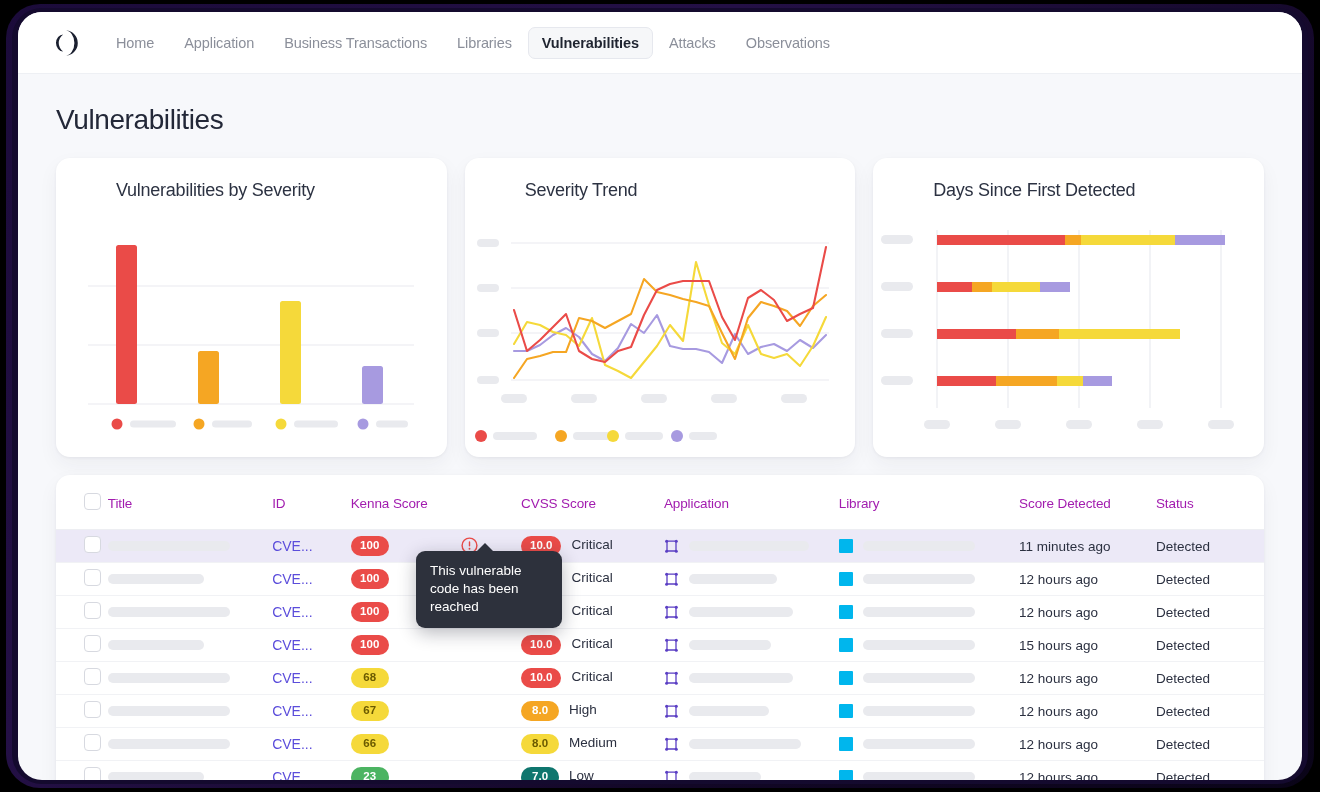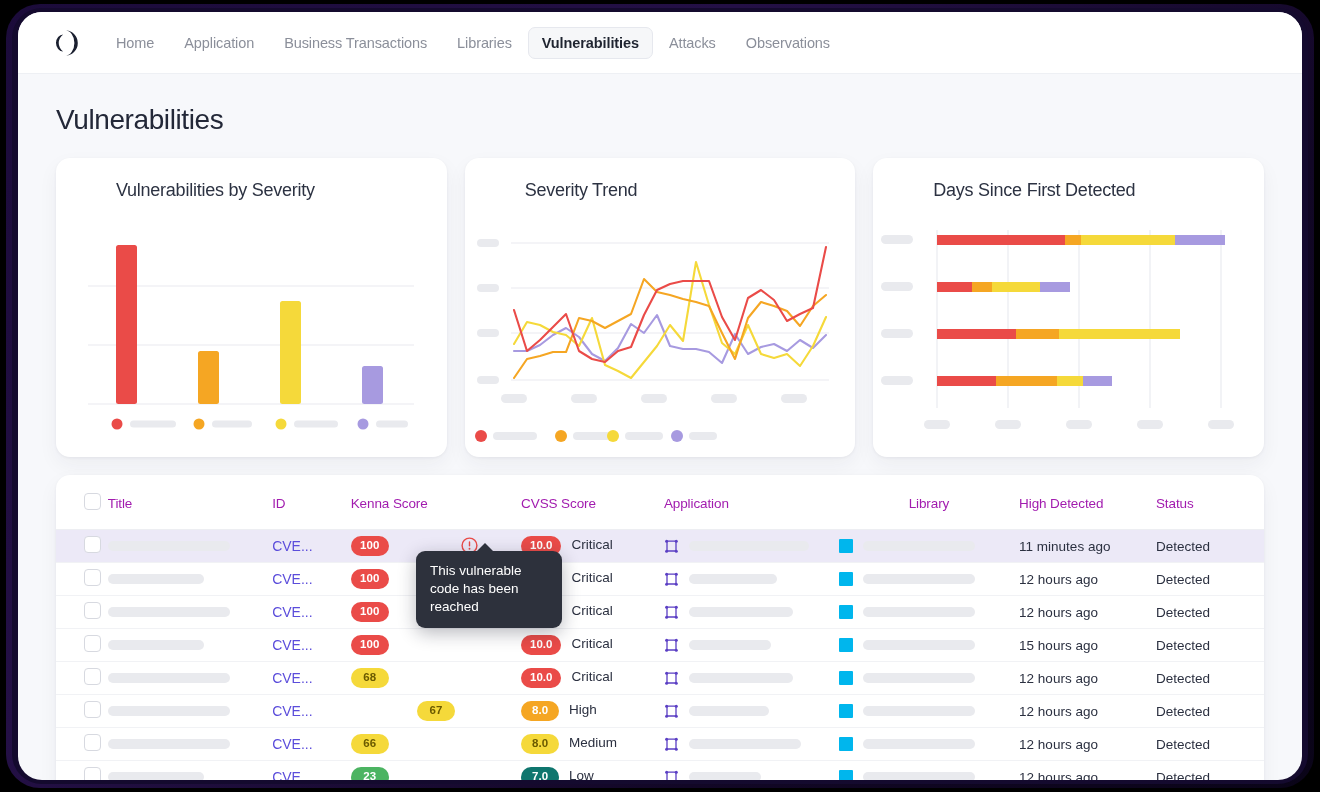--- a/index.html
+++ b/index.html
@@ -150,21 +150,21 @@
     vertical-align: middle;
   }
   tbody tr.selected td { background: #ece9f7; }
 
   .col-check { width: 52px; padding-left: 28px !important; }
   .col-title { width: 166px; }
   .col-id    { width: 80px; }
   .col-kenna { width: 172px; }
   .col-cvss  { width: 146px; }
   .col-app   { width: 176px; }
-  .col-lib   { width: 182px; text-align: center; }
+  .col-lib   { width: 182px; }
   .col-last  { width: 140px; }
   .col-status{ width: 110px; }
 
   .chk {
     width: 17px; height: 17px;
     border: 1.4px solid #d7d9e0;
     border-radius: 4px;
     background: #fff;
     display: inline-block;
     cursor: pointer;
@@ -381,21 +381,21 @@
             <tr>
               <th class="col-check">
                 <span class="chk"></span>
               </th>
               <th class="col-title">Title</th>
               <th class="col-id">ID</th>
               <th class="col-kenna">Kenna Score</th>
               <th class="col-cvss">CVSS Score</th>
               <th class="col-app">Application</th>
               <th class="col-lib">Library</th>
-              <th class="col-last">High Detected</th>
+              <th class="col-last">Score Detected</th>
               <th class="col-status">Status</th>
             </tr>
           </thead>
           <tbody id="tbody">
               <tr class="selected">
                 <td class="col-check"><span class="chk"></span></td>
                 <td class="col-title"><span class="pill" style="width:122px;height:10px;"></span></td>
                 <td class="col-id"><span class="cve-link">CVE...</span></td>
                 <td class="col-kenna">
                   <div class="row-flex" style="justify-content:flex-start;">
@@ -556,21 +556,21 @@
                   </div>
                 </td>
                 <td class="col-last">12 hours ago</td>
                 <td class="col-status">Detected</td>
               </tr>
               <tr>
                 <td class="col-check"><span class="chk"></span></td>
                 <td class="col-title"><span class="pill" style="width:122px;height:10px;"></span></td>
                 <td class="col-id"><span class="cve-link">CVE...</span></td>
                 <td class="col-kenna">
-                  <div class="row-flex" style="justify-content:center;">
+                  <div class="row-flex" style="justify-content:flex-start;">
                     <span class="badge yellow">67</span>
                   </div>
                 </td>
                 <td class="col-cvss"><span class="badge orange">8.0</span><span class="sev-label">High</span></td>
                 <td class="col-app">
                   <div class="row-flex">
                     <svg class="app-icon" width="15" height="15" viewBox="0 0 15 15">
                       <path d="M3 2.2 V12 H12" fill="none" stroke="#5b3fc4" stroke-width="1.3"></path>
                       <path d="M3 2.2 H12 V12" fill="none" stroke="#5b3fc4" stroke-width="1.3"></path>
                       <circle cx="2.6" cy="2.2" r="1.5" fill="#5b3fc4"></circle>

